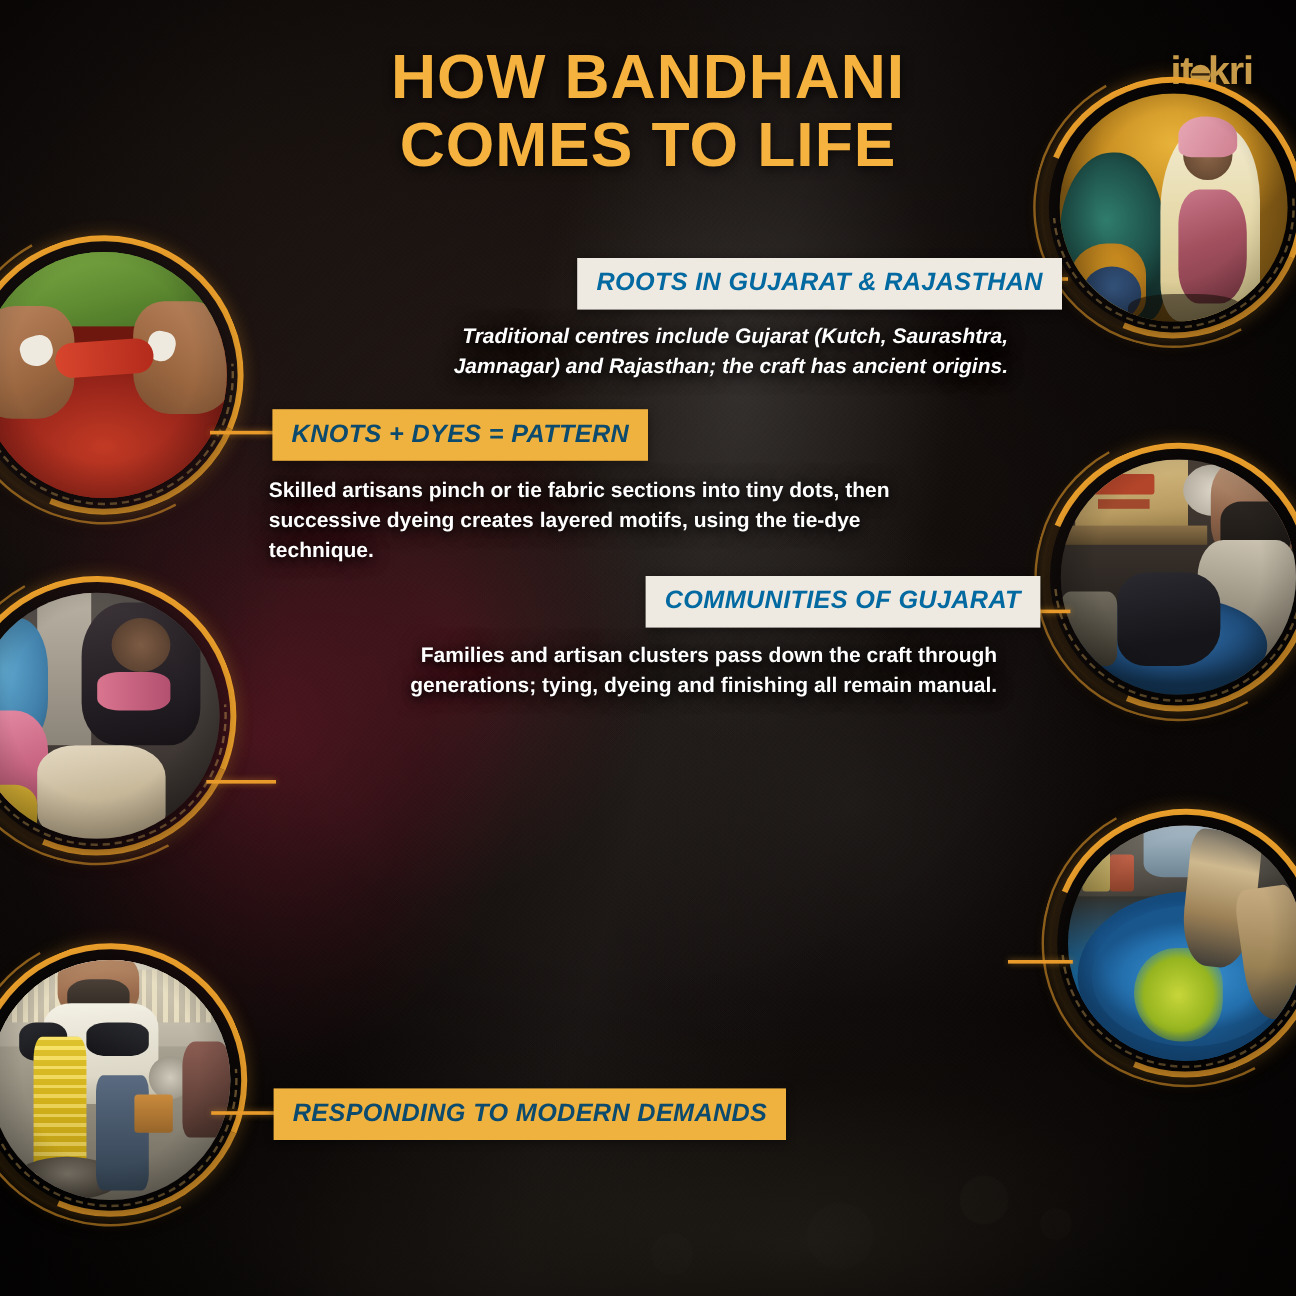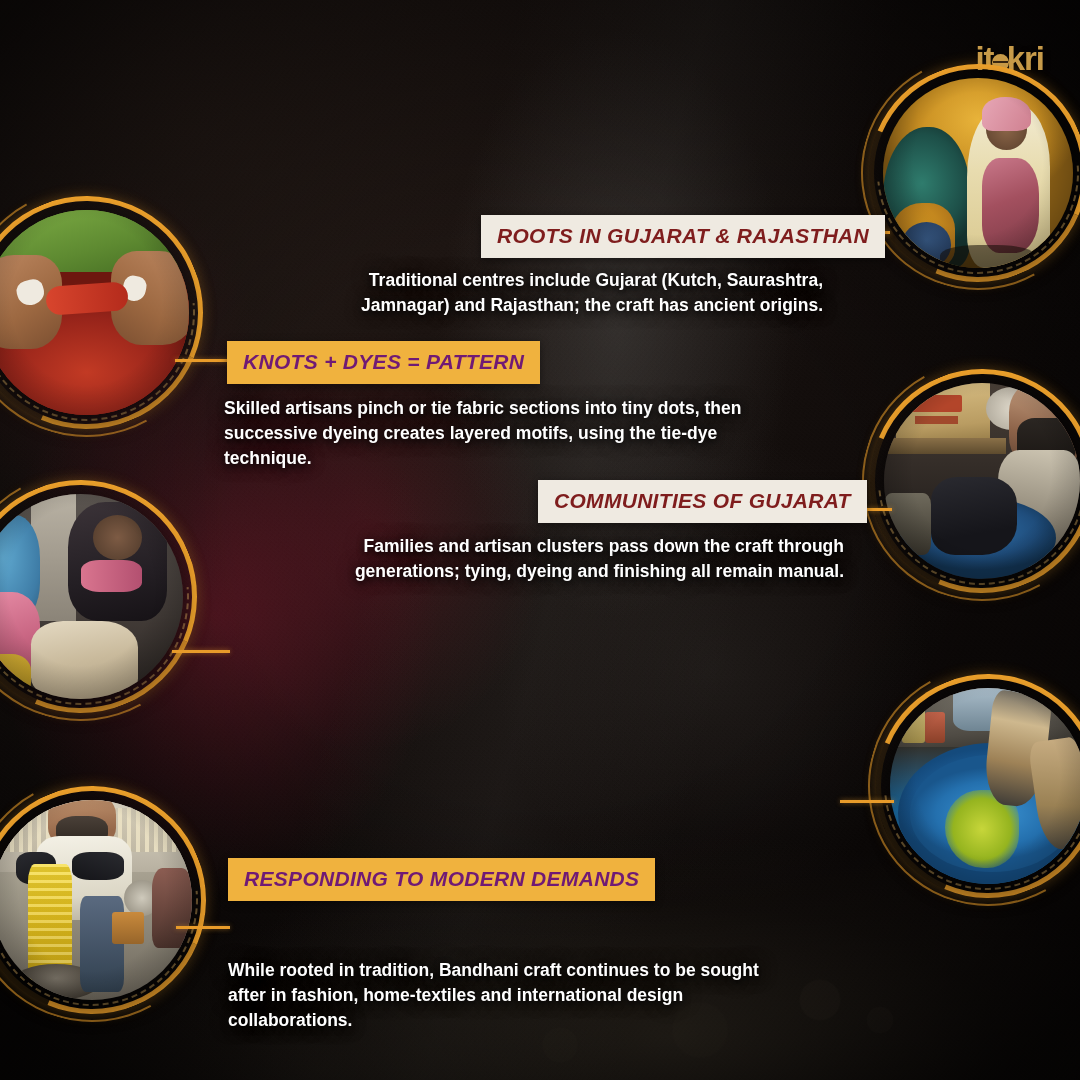--- a/index.html
+++ b/index.html
@@ -118,22 +118,22 @@
 
   
   .label{
     position:absolute;
     font-style:italic;font-weight:bold;
     font-size:21px;letter-spacing:.3px;
     padding:9px 16px 10px 16px;
     white-space:nowrap;
     box-shadow:0 2px 8px rgba(0,0,0,.45);
   }
-  .label.cream{background:#EFEAE1;color:#7f1d1d;}
-  .label.amber{background:#F0B23E;color:#701a75;font-style:italic;}
+  .label.cream{background:#EFEAE1;color:#0369a1;}
+  .label.amber{background:#F0B23E;color:#0c4a6e;font-style:italic;}
 
   .body{
     position:absolute;
     color:#FFFFFF;font-weight:bold;font-size:17.5px;line-height:1.42;
     text-shadow:0 2px 7px rgba(0,0,0,.9), 0 0 18px rgba(0,0,0,.7);
   }
   .body.r{text-align:right;}
   .body.l{text-align:left;}
 </style>
 </head>
@@ -142,20 +142,24 @@
 <div id="poster">
 
   <div class="bg-layer bg-base"></div>
   <div class="bg-layer bg-maroon"></div>
   <div class="bg-layer bg-slate"></div>
   <div class="bg-layer bg-warm-bottom"></div>
   <div class="bg-layer bg-emboss"></div>
   <div class="bg-layer bg-grain"></div>
   <div class="bg-layer bg-vignette"></div>
 
+  <div class="title">
+    <span>HOW BANDHANI</span>
+    <span class="l2">COMES TO LIFE</span>
+  </div>
 
   <div class="logo">
     <span>it</span><span class="dot"></span><span>kri</span>
   </div>
 
   <div class="photo" style="left:883px;top:78px;width:190px;height:190px;">
     <div class="ring2"></div>
     <div class="ring"></div>
     <div class="ring3"></div>
     <div class="disc" style="background:
@@ -295,31 +299,30 @@
       <i style="left:44%;top:48%;width:22%;height:48%;background:linear-gradient(180deg,#5A6A80,#31404f);border-radius:14%;"></i>
       <i style="left:66%;top:40%;width:18%;height:18%;background:radial-gradient(circle at 50% 50%,#CFCABC,#8b8577);border-radius:50%;"></i>
       <i style="left:60%;top:56%;width:16%;height:16%;background:linear-gradient(180deg,#C98A3C,#97652a);border-radius:10%;"></i>
       <i style="left:80%;top:34%;width:20%;height:40%;background:linear-gradient(180deg,#8C5D52,#4c332c);border-radius:26% 26% 16% 16%;"></i>
       <i style="inset:0;background:radial-gradient(ellipse at 50% 45%, rgba(0,0,0,0) 52%, rgba(0,0,0,.42) 100%);"></i>
     </div>
   </div>
 
   <div class="connector" style="left:838px;top:231px;width:52px;"></div>
   <div class="label cream" style="left:481px;top:215px;">ROOTS IN GUJARAT &amp; RAJASTHAN</div>
-  <div class="body r" style="left:283px;top:268px;width:540px;">Traditional centres include Gujarat (Kutch, Saurashtra, Jamnagar) and Rajasthan; the craft has ancient origins.</div>
+  <div class="body r" style="left:300px;top:268px;width:540px;font-style:italic;">Traditional centres include Gujarat (Kutch, Saurashtra, Jamnagar) and Rajasthan; the craft has ancient origins.</div>
 
   <div class="connector" style="left:175px;top:359px;width:54px;"></div>
   <div class="label amber" style="left:227px;top:341px;">KNOTS + DYES = PATTERN</div>
   <div class="body l" style="left:224px;top:396px;width:530px;">Skilled artisans pinch or tie fabric sections into tiny dots, then successive dyeing creates layered motifs, using the tie-dye technique.</div>
 
   <div class="connector" style="left:840px;top:508px;width:52px;"></div>
   <div class="label cream" style="left:538px;top:480px;">COMMUNITIES OF GUJARAT</div>
-  <div class="body r" style="left:304px;top:534px;width:540px;">Families and artisan clusters pass down the craft through generations; tying, dyeing and finishing all remain manual.</div>
+  <div class="body r" style="left:291px;top:534px;width:540px;">Families and artisan clusters pass down the craft through generations; tying, dyeing and finishing all remain manual.</div>
 
   <div class="connector" style="left:172px;top:650px;width:58px;"></div>
 
   <div class="connector" style="left:840px;top:800px;width:54px;"></div>
 
   <div class="connector" style="left:176px;top:926px;width:54px;"></div>
-  <div class="label amber" style="left:228px;top:858px;">RESPONDING TO MODERN DEMANDS</div>
-  <div class="body l" style="left:228px;top:958px;width:560px;">While rooted in tradition, Bandhani craft continues to be sought after in fashion, home-textiles and international design collaborations.</div>
+  <div class="label amber" style="left:228px;top:907px;">RESPONDING TO MODERN DEMANDS</div>
 
 </div>
 
 </body></html>

